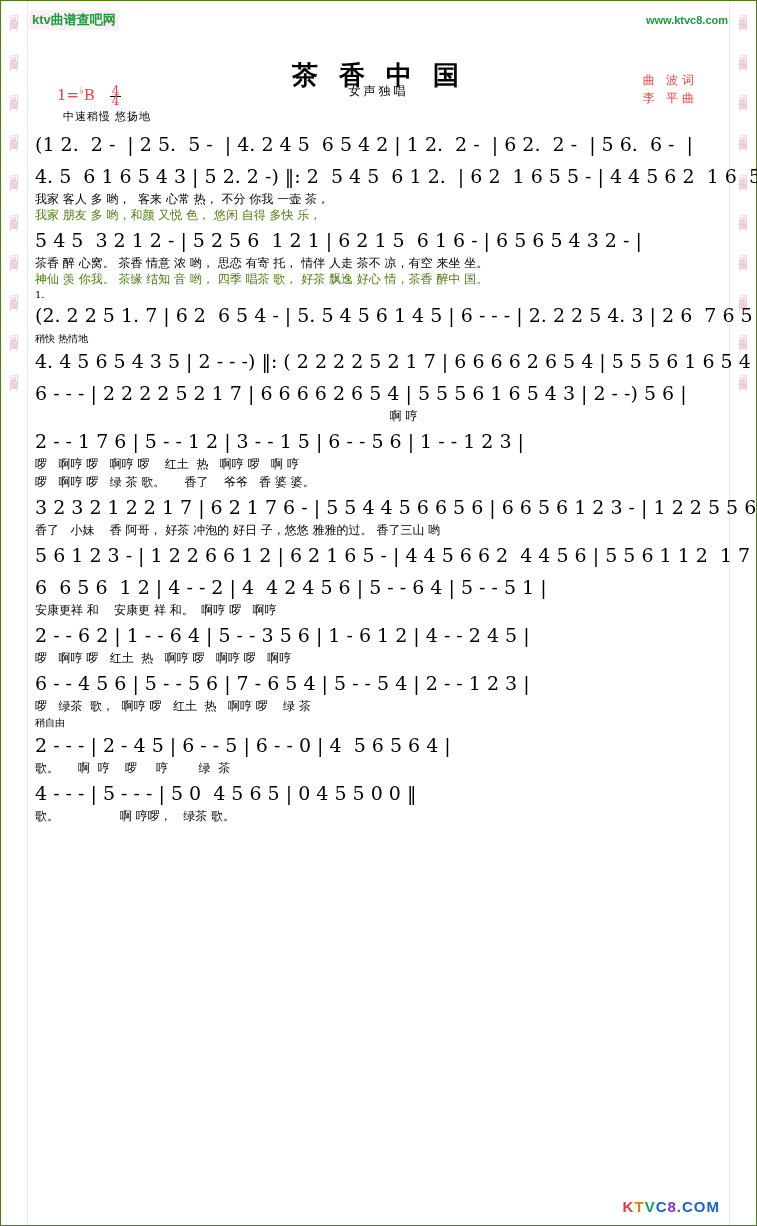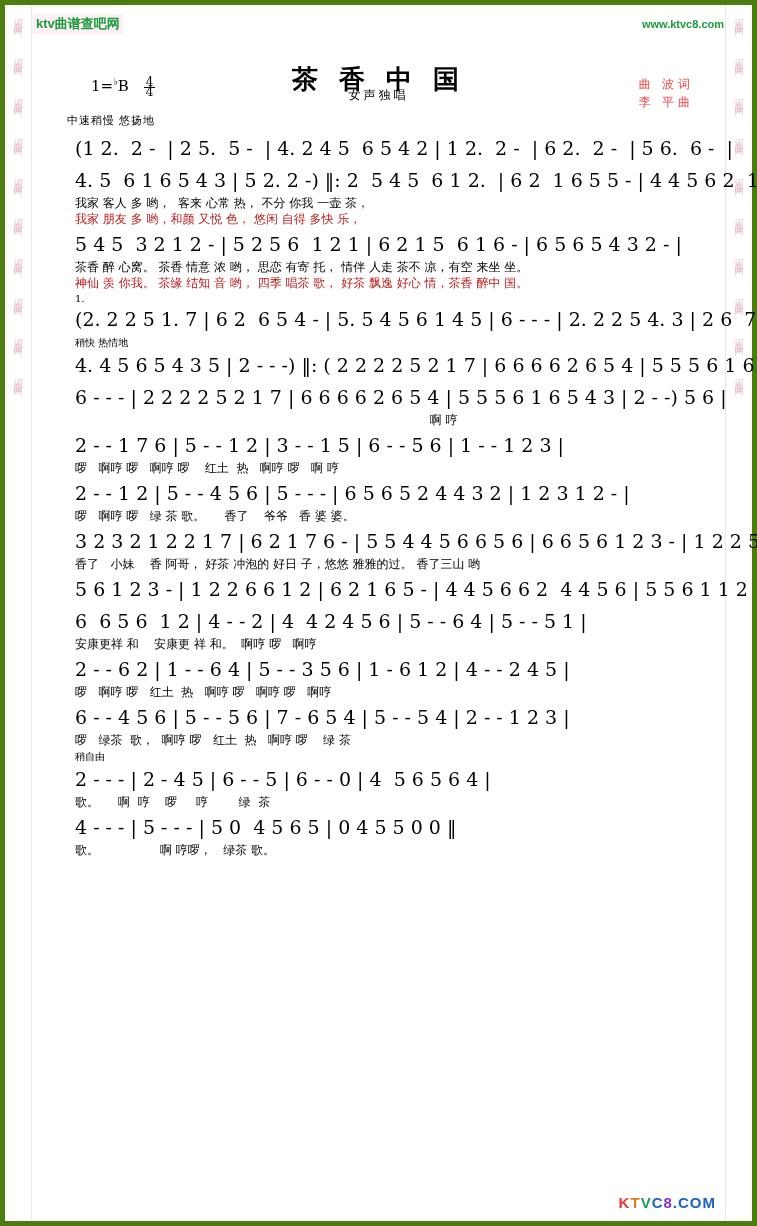--- a/index.html
+++ b/index.html
@@ -5,21 +5,21 @@
   html,body{margin:0;padding:0;}
   body{
     width:757px;height:1226px;
     background:#ffffff;
     font-family:"Liberation Sans", sans-serif;
     position:relative;
     overflow:hidden;
   }
   .page{
     position:absolute;inset:0;
-    border:5px solid #4d7c0f;
+    border:1px solid #4d7c0f;
     box-sizing:border-box;
   }
   
   .wm-col{
     position:absolute;top:0;bottom:0;width:26px;
     display:flex;flex-direction:column;align-items:center;
     padding-top:6px;
     gap:30px;
   }
   .wm-col.left{left:0;border-right:1px solid #e8e8e8;}
@@ -50,50 +50,50 @@
   .subtitle{
     position:absolute;top:82px;left:0;right:0;text-align:center;
     font-size:12px;letter-spacing:3px;color:#000;
   }
   .credits{
     position:absolute;top:70px;right:58px;
     font-size:12px;line-height:18px;text-align:left;color:#ef4444;
     letter-spacing:4px;
   }
   .keysig{
-    position:absolute;left:56px;top:71px;
-    font-size:15px;color:#000000;font-family:"DejaVu Serif",serif;margin-left:30px;
+    position:absolute;left:56px;top:84px;
+    font-size:15px;color:#ef4444;font-family:"DejaVu Serif",serif;
   }
   .keysig sup{font-size:10px;}
   .meter{
     display:inline-block;vertical-align:middle;
     margin-left:10px;text-align:center;font-size:12px;line-height:9px;
   }
   .meter .num{display:block;border-bottom:1.4px solid #000;padding:0 2px;}
   .meter .den{display:block;padding:0 2px;}
   .tempo{
     position:absolute;left:62px;top:108px;
     font-size:11px;color:#000;letter-spacing:1px;
   }
   
   .staff{
     position:absolute;left:34px;right:34px;top:128px;
     font-family:"DejaVu Serif", serif;
   }
-  .sys{position:relative;margin-bottom:2px;margin-left:36px;}
+  .sys{position:relative;margin-bottom:2px;}
   .notes{
     font-size:19px;letter-spacing:0px;color:#000;white-space:pre;
     line-height:30px;
   }
   .lyr{
     font-size:12px;color:#000;white-space:pre;line-height:16px;
     letter-spacing:0px;
   }
   .lyr2{
-    font-size:12px;color:#b91c1c;white-space:pre;line-height:16px;
+    font-size:12px;color:#4d7c0f;white-space:pre;line-height:16px;
   }
   .mark{
     font-size:10px;color:#000;
   }
   .bot-logo{
     position:absolute;right:36px;bottom:10px;
     font-size:15px;font-weight:bold;
     letter-spacing:1px;
   }
   .bot-logo .k{color:#e03a3a;}
@@ -188,21 +188,20 @@
       <div class="notes">6 - - - | 2 2 2 2 5 2 1 7 | 6 6 6 6 2 6 5 4 | 5 5 5 6 1 6 5 4 3 | 2 - -) 5 6 |</div>
       <div class="lyr">                                                                                             啊 哼</div>
     </div>
 
     <div class="sys">
       <div class="notes">2 - - 1 7 6 | 5 - - 1 2 | 3 - - 1 5 | 6 - - 5 6 | 1 - - 1 2 3 |</div>
       <div class="lyr">啰   啊哼 啰   啊哼 啰    红土  热   啊哼 啰   啊 哼</div>
     </div>
 
     <div class="sys">
-      <div class="notes">2 - - 1 2 | 5 - - 4 5 6 | 5 - - - | 6 5 6 5 2 4 4 3 2 | 1 2 3 1 2 - |</div>
       <div class="lyr">啰   啊哼 啰   绿 茶 歌。     香了    爷爷   香 婆 婆。</div>
     </div>
 
     <div class="sys">
       <div class="notes">3 2 3 2 1 2 2 1 7 | 6 2 1 7 6 - | 5 5 4 4 5 6 6 5 6 | 6 6 5 6 1 2 3 - | 1 2 2 5 5 6 1 |</div>
       <div class="lyr">香了   小妹    香 阿哥， 好茶 冲泡的 好日 子，悠悠 雅雅的过。 香了三山 哟</div>
     </div>
 
     <div class="sys">
       <div class="notes">5 6 1 2 3 - | 1 2 2 6 6 1 2 | 6 2 1 6 5 - | 4 4 5 6 6 2  4 4 5 6 | 5 5 6 1 1 2  1 7 6 5 |</div>

